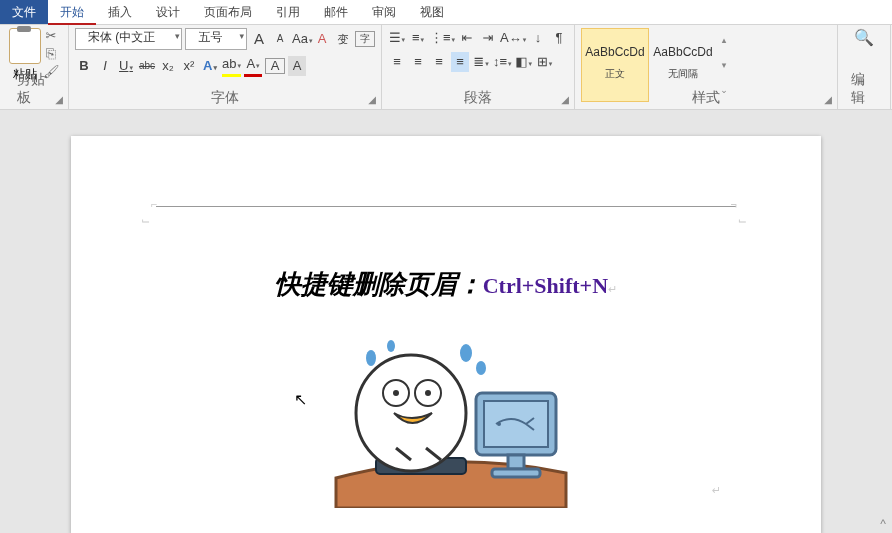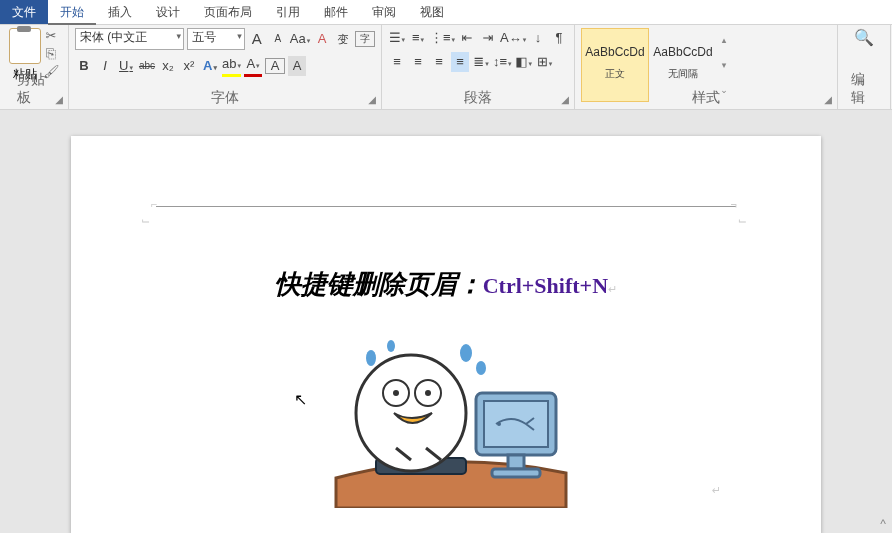--- a/index.html
+++ b/index.html
@@ -1,31 +1,31 @@
 <!DOCTYPE html>
 <html><head>
 <meta charset="utf-8">
 <style>
 body{margin:0;font-family:"Microsoft YaHei",sans-serif;font-size:12px;background:#fff;width:892px;height:533px;overflow:hidden}
 .tabs{display:flex;height:24px;background:#fff;border-bottom:1px solid #d4d4d4}
 .tab{padding:4px 12px 19px;cursor:pointer;color:#444}
 .tab.file{background:#2b579a;color:#fff}
-.tab.active{color:#2b579a;border-bottom:2px solid #737373}
+.tab.active{color:#2b579a;border-bottom:2px solid #b91c1c}
 .ribbon{display:flex;height:84px;background:#f3f3f3;border-bottom:1px solid #d4d4d4}
 .group{border-right:1px solid #d4d4d4;padding:3px 6px 0;display:flex;flex-direction:column;position:relative}
 .glabel{position:absolute;bottom:2px;left:50%;transform:translateX(-50%);color:#666;font-size:14px}
 .launcher{position:absolute;right:4px;bottom:4px;width:10px;height:10px;color:#888;font-size:10px;line-height:10px;text-align:center}
 .clip{width:56px;display:flex;flex-direction:column;align-items:center}
 .clip-top{display:flex;gap:2px;align-items:flex-start}
 .paste-icon{width:30px;height:34px;border:1px solid #c9a96e;background:#fff;border-radius:3px;position:relative}
 .paste-icon:before{content:"";position:absolute;top:-3px;left:7px;width:14px;height:6px;background:#888;border-radius:2px}
 .mini-btn{width:16px;height:16px;color:#666;font-size:13px;text-align:center;line-height:16px;margin-bottom:2px}
 .font{width:300px}
 .frow{display:flex;gap:3px;margin-bottom:4px;align-items:center}
-.sel{border:1px solid #ababab;background:#fff;height:20px;padding:0 14px 0 4px;font-size:12px;position:relative;color:#333}
+.sel{border:1px solid #ababab;background:#fff;height:20px;padding:0 14px 0 12px;font-size:12px;position:relative;color:#333}
 .sel:after{content:"▾";position:absolute;right:2px;top:2px;font-size:9px;color:#666}
 .sbtn{min-width:18px;height:20px;text-align:center;line-height:20px;color:#444;cursor:pointer;font-size:13px}
 .sbtn.dd:after{content:"▾";font-size:7px;margin-left:1px;color:#666}
 .para{width:180px}
 .styles{width:230px;display:flex}
 .sbox{width:66px;height:56px;border:1px solid transparent;text-align:center;padding-top:16px;font-size:10px;color:#444}
 .sbox.sel1{border:1px solid #f0c869;background:#fdeeb3}
 .sprev{font-size:12px;margin-bottom:8px;color:#333}
 .sbox:nth-child(3) .sprev{font-size:16px;font-weight:bold}
 .sarrows{width:14px;display:flex;flex-direction:column;justify-content:space-around;color:#888;font-size:9px;text-align:center}

